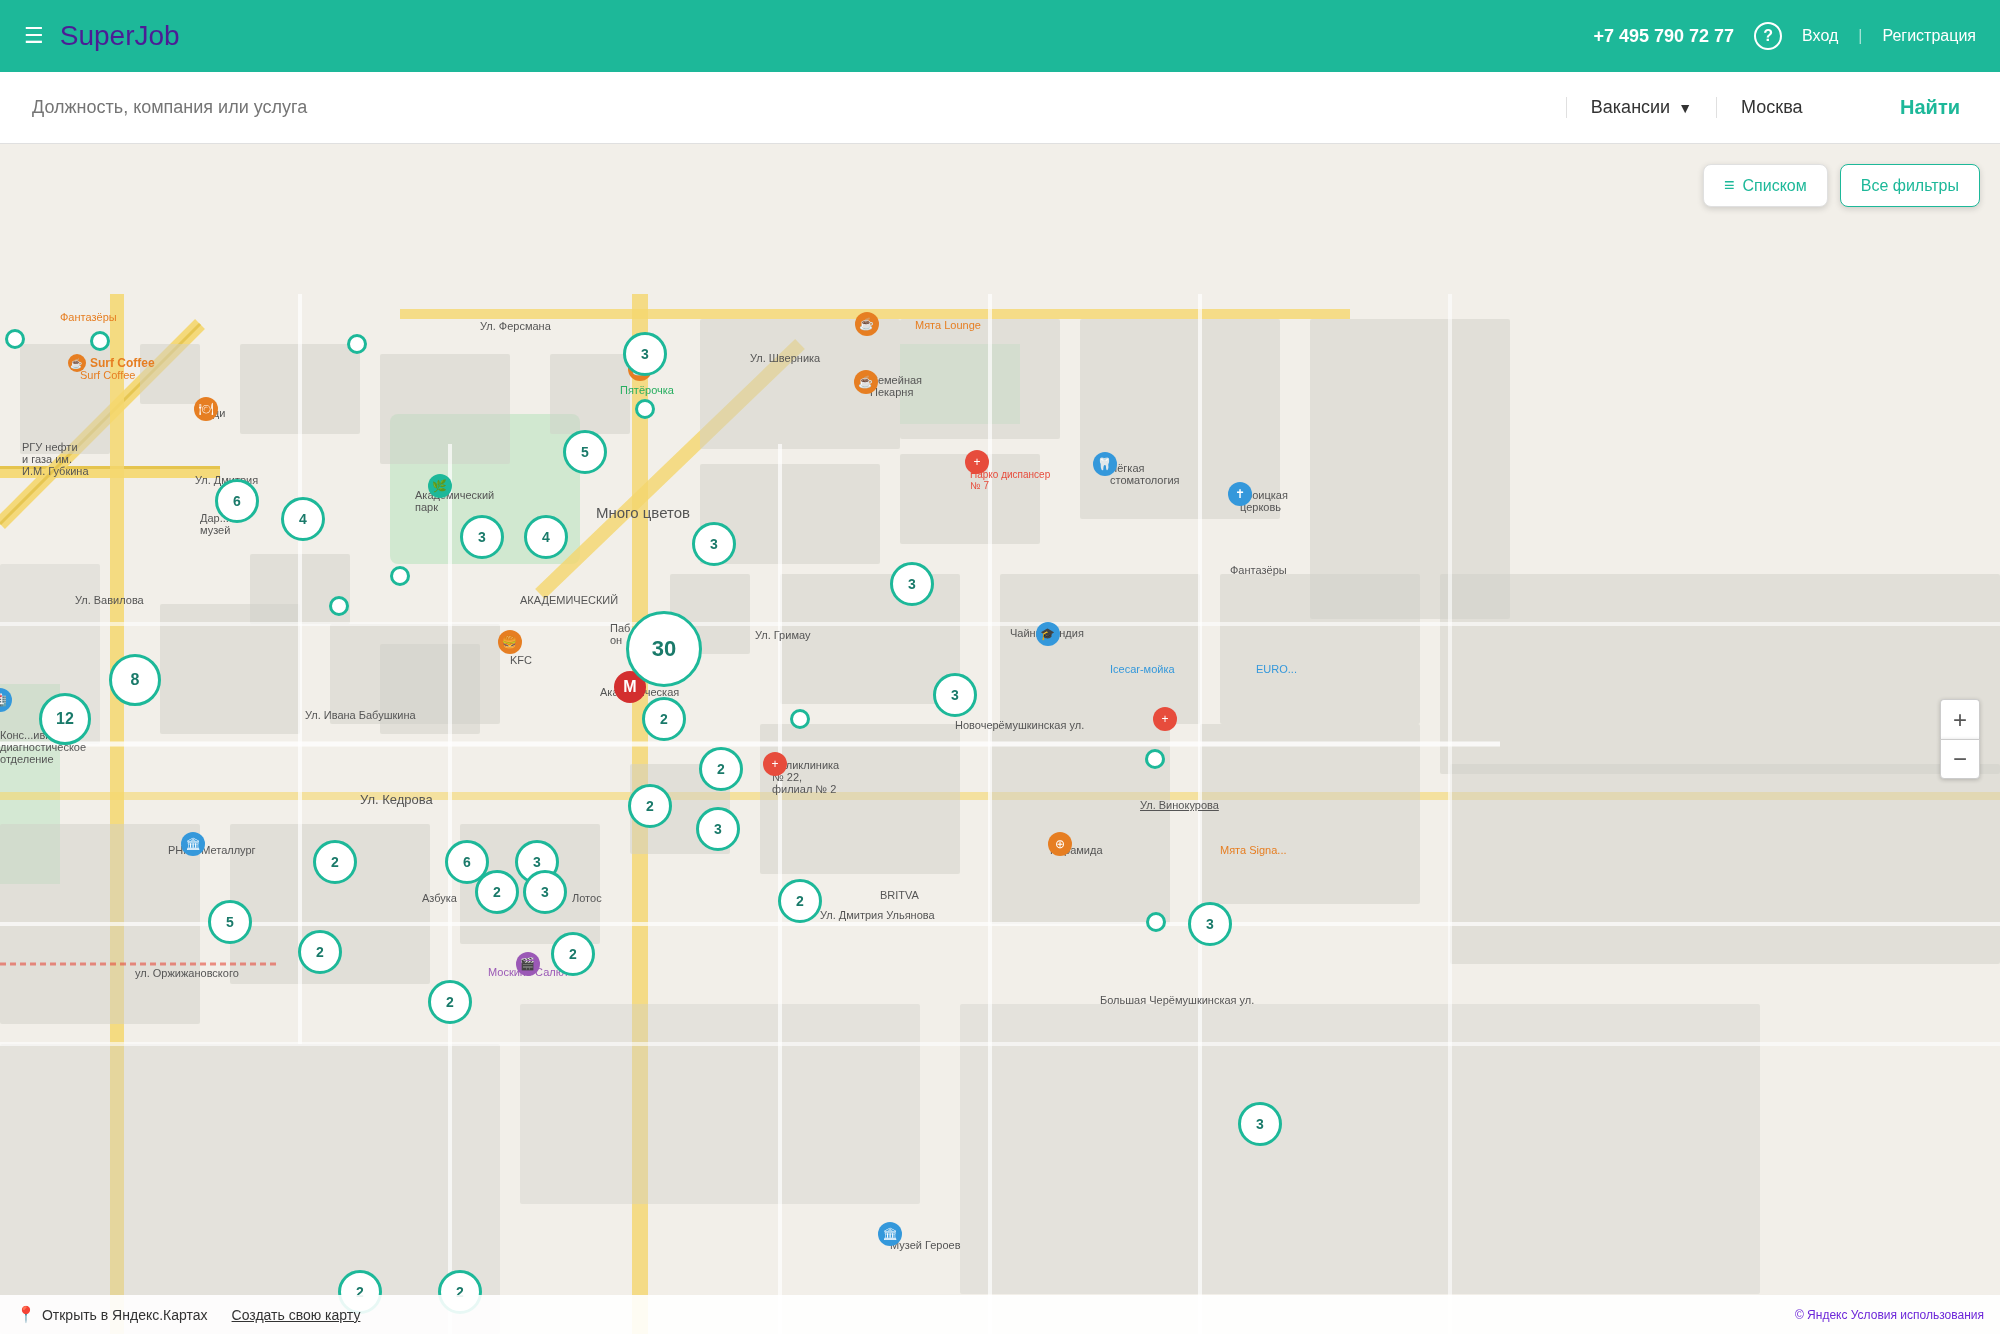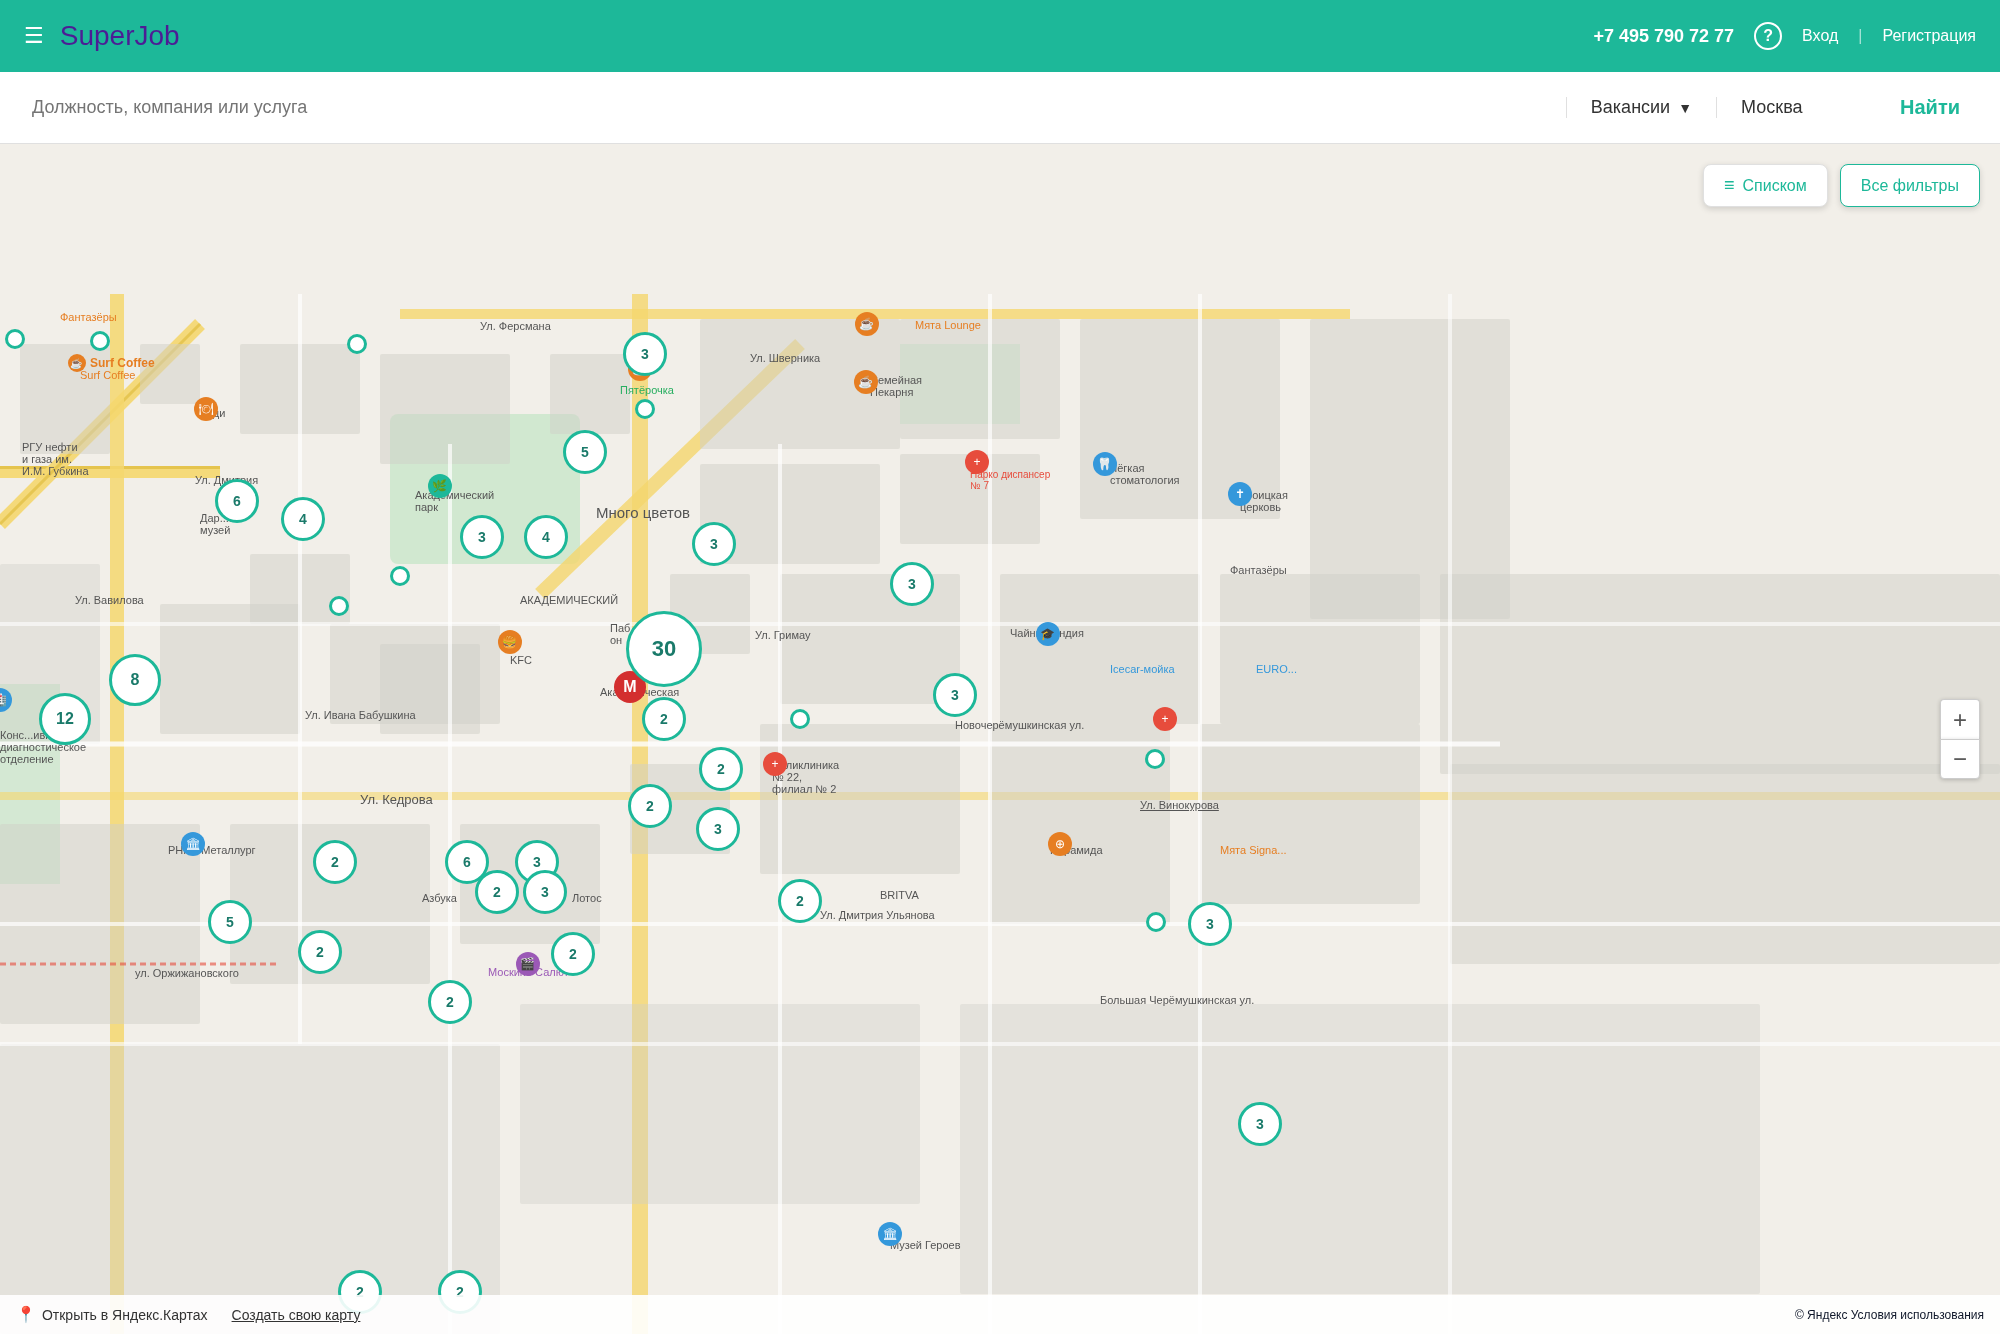--- a/index.html
+++ b/index.html
@@ -196,21 +196,21 @@
     }
     #create-map {
       font-size: 14px;
       color: #333;
       text-decoration: underline;
       cursor: pointer;
     }
     #yandex-copy {
       margin-left: auto;
       font-size: 12px;
-      color: #0f172a;
+      color: #6d28d9;
     }
 
     
     .cluster {
       position: absolute;
       border-radius: 50%;
       display: flex;
       align-items: center;
       justify-content: center;
       font-weight: bold;

